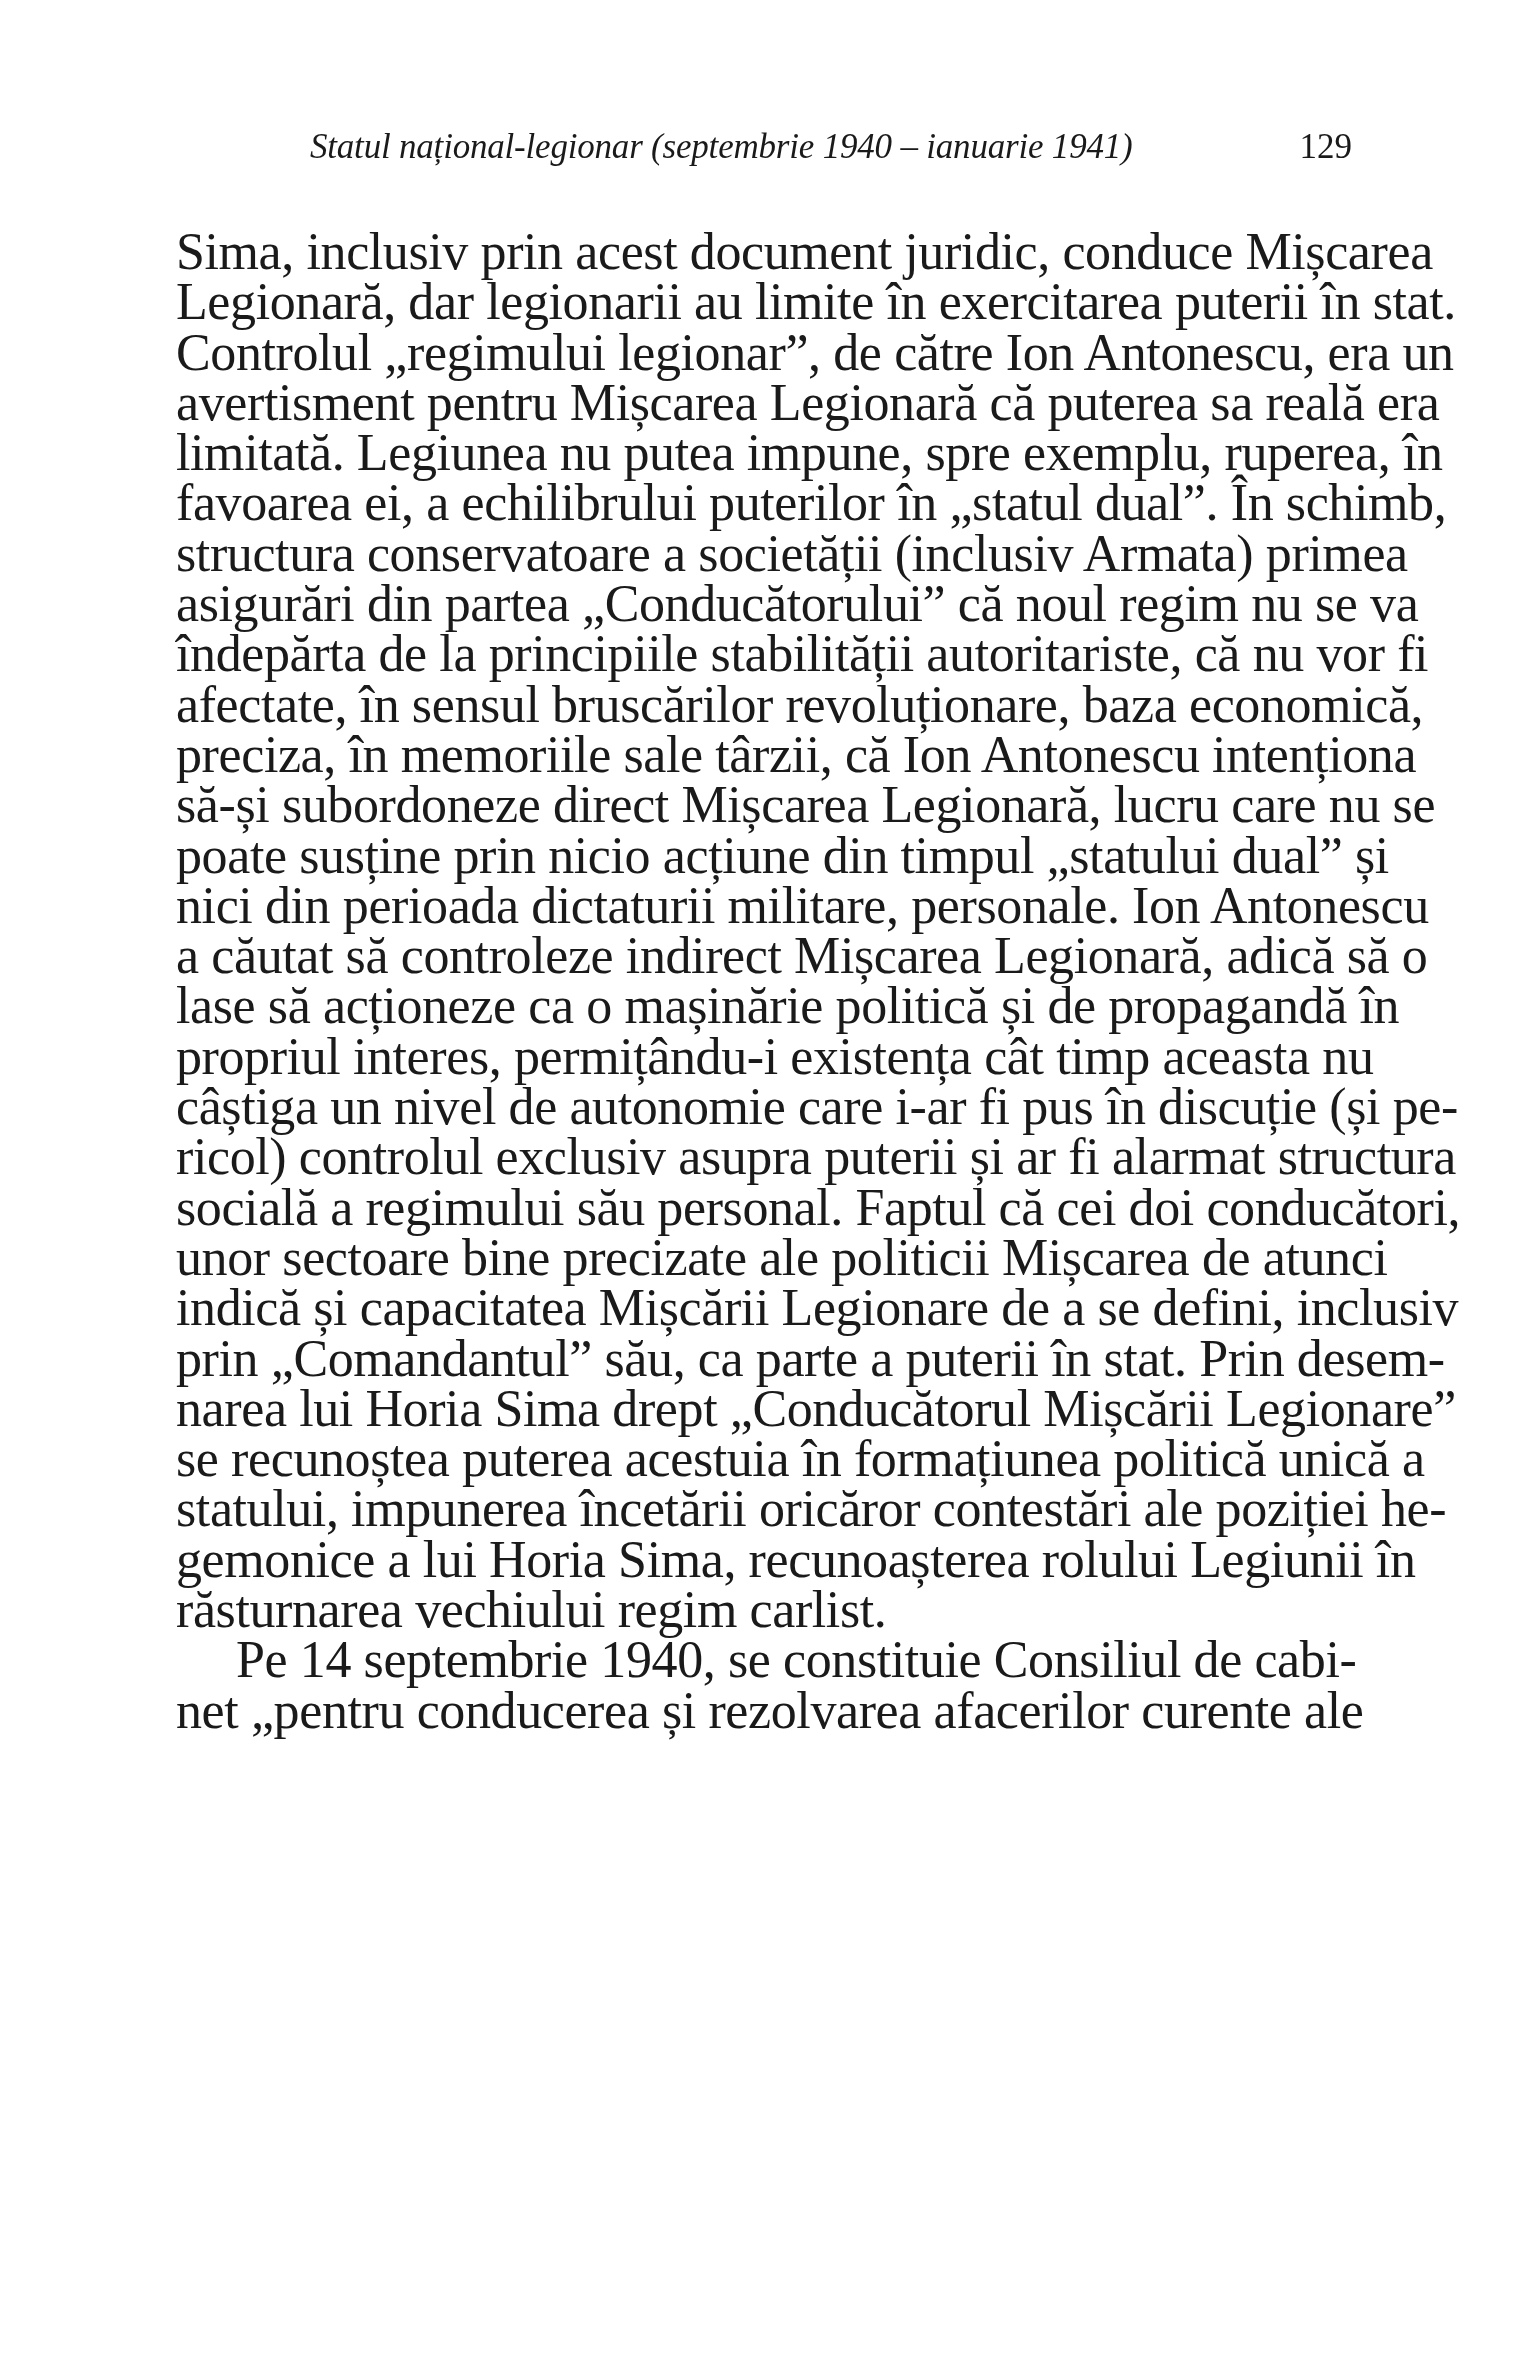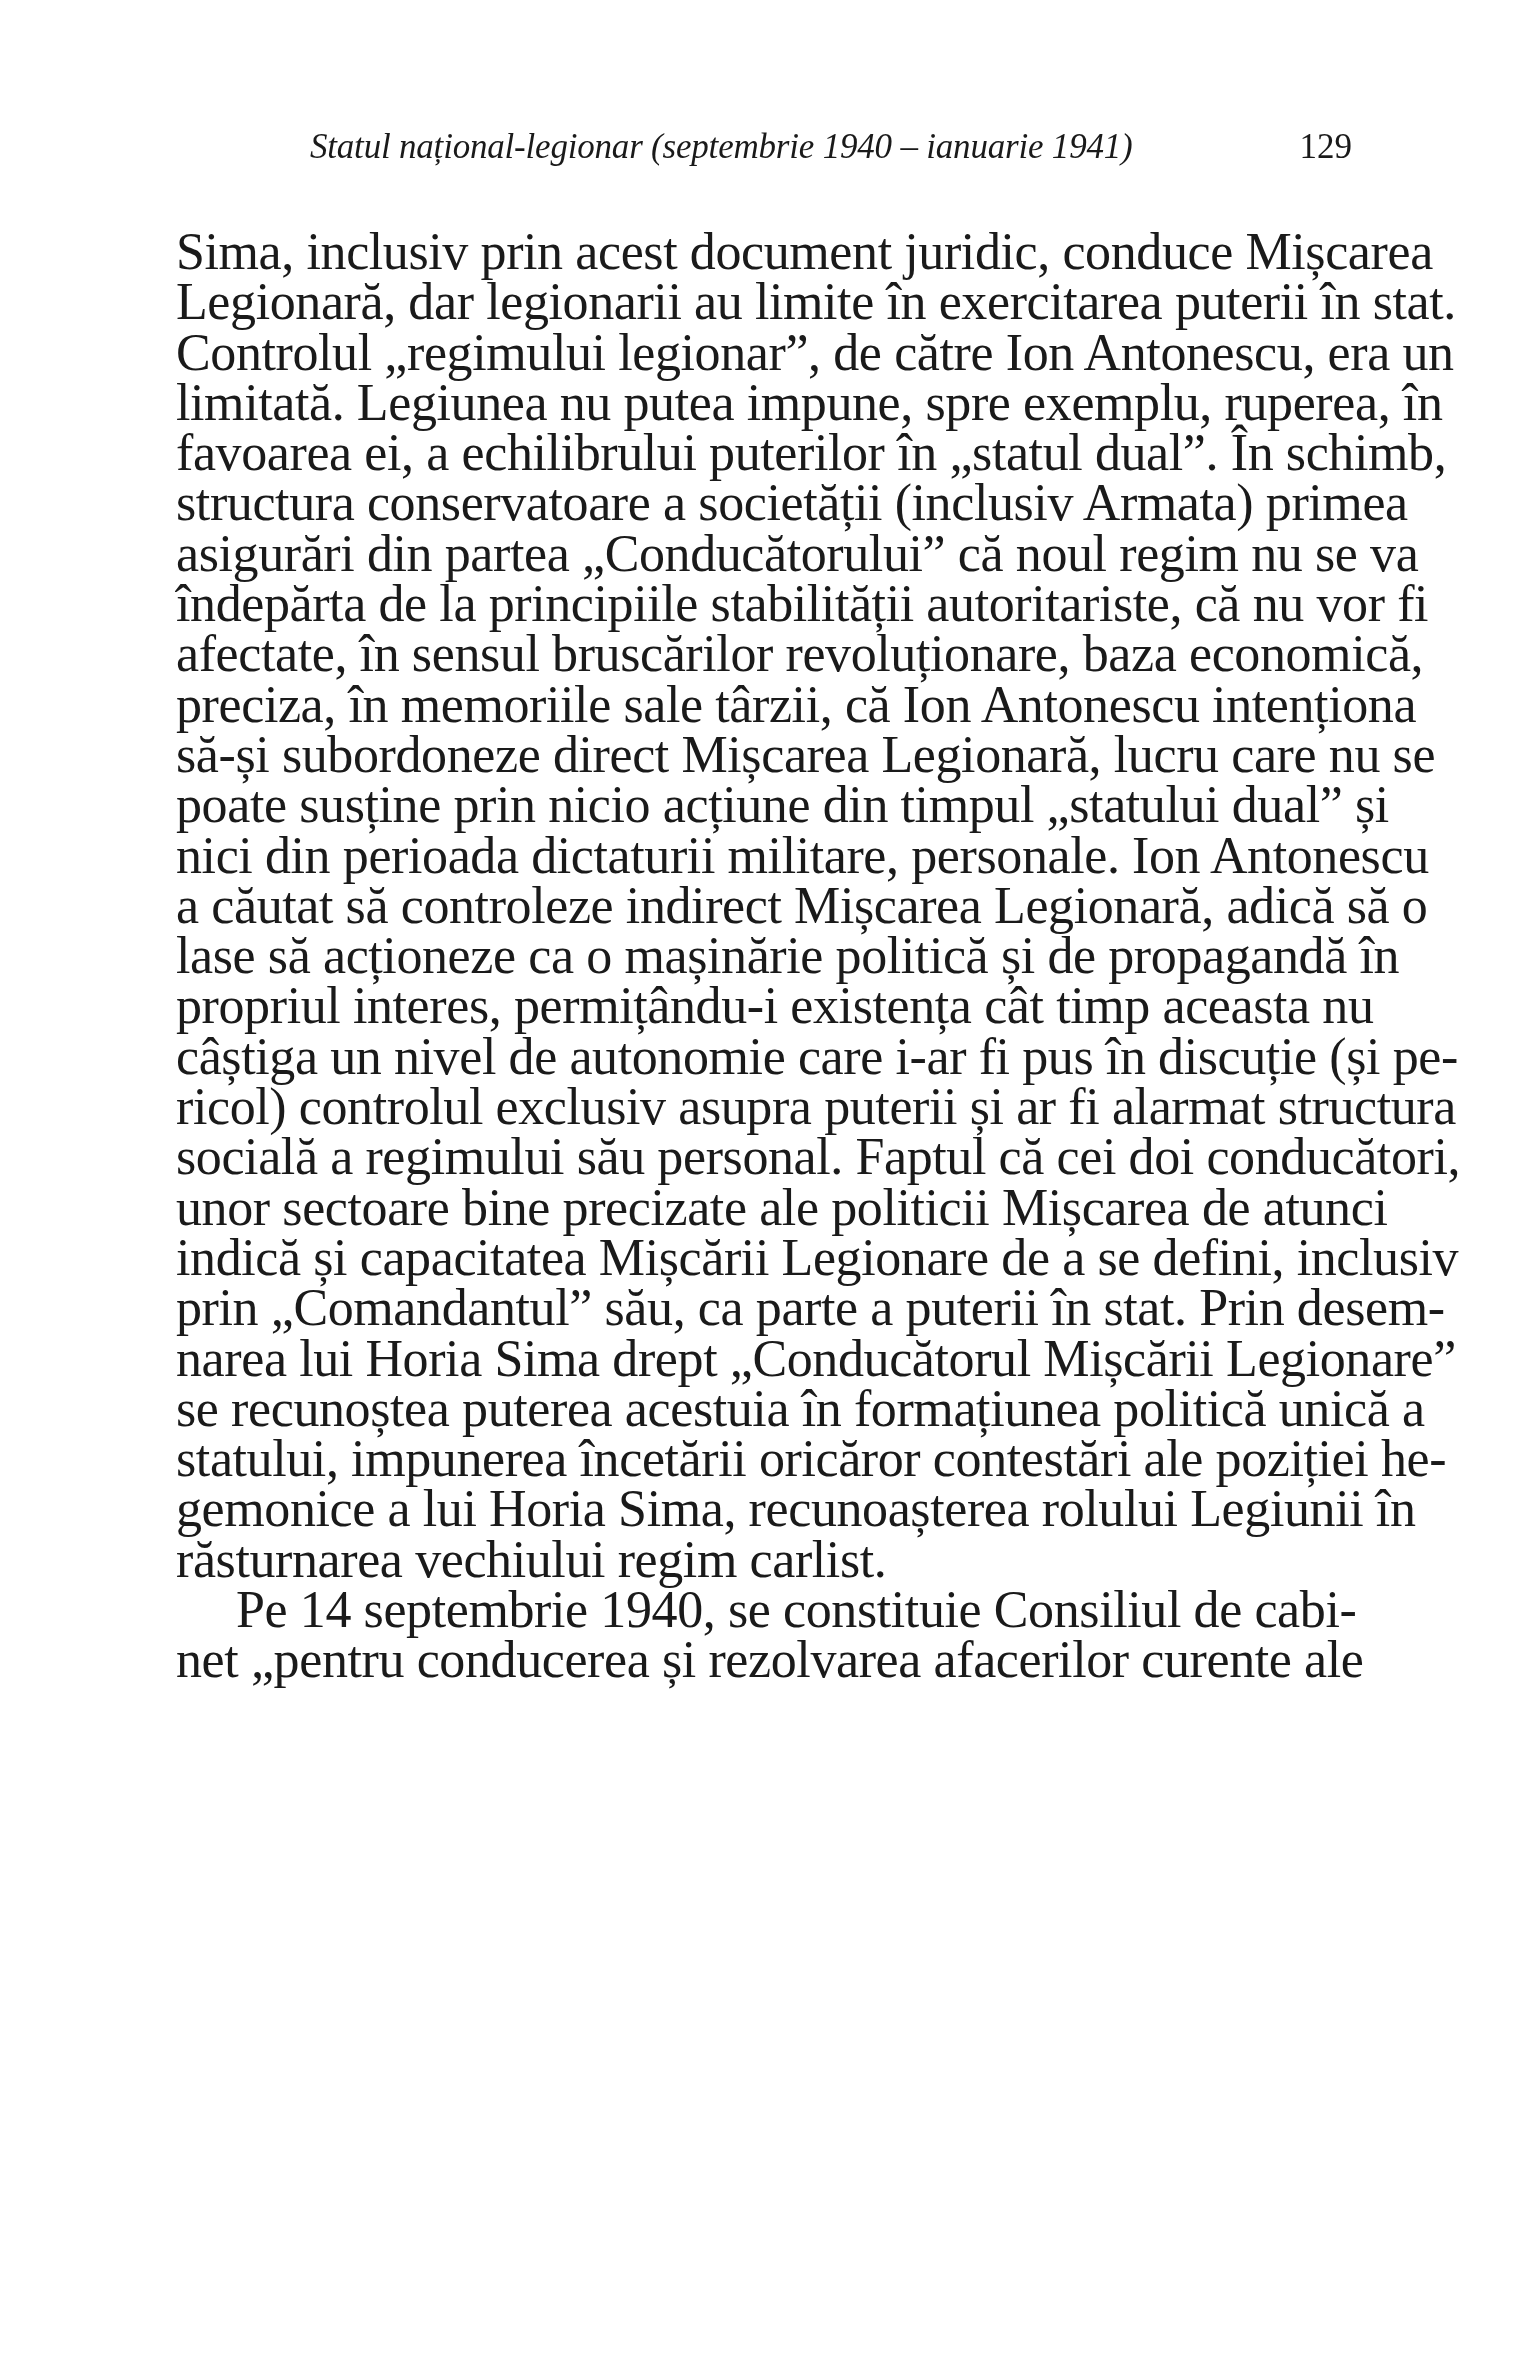--- a/index.html
+++ b/index.html
@@ -83,20 +83,21 @@
     <span class="running-title">Statul național-legionar (septembrie 1940 – ianuarie 1941)</span>
     <span class="page-number">129</span>
   </div>
 
   <div class="body-text">
 
     <div class="paragraph">
       <span class="line">Sima, inclusiv prin acest document juridic, conduce Mișcarea</span>
       <span class="line">Legionară, dar legionarii au limite în exercitarea puterii în stat.</span>
       <span class="line">Controlul „regimului legionar”, de către Ion Antonescu, era un</span>
+      <span class="line">avertisment pentru Mișcarea Legionară că puterea sa reală era</span>
       <span class="line">limitată. Legiunea nu putea impune, spre exemplu, ruperea, în</span>
       <span class="line">favoarea ei, a echilibrului puterilor în „statul dual”. În schimb,</span>
       <span class="line">structura conservatoare a societății (inclusiv Armata) primea</span>
       <span class="line">asigurări din partea „Conducătorului” că noul regim nu se va</span>
       <span class="line">îndepărta de la principiile stabilității autoritariste, că nu vor fi</span>
       <span class="line">afectate, în sensul bruscărilor revoluționare, baza economică,</span>
       <span class="line">preciza, în memoriile sale târzii, că Ion Antonescu intenționa</span>
       <span class="line">să-și subordoneze direct Mișcarea Legionară, lucru care nu se</span>
       <span class="line">poate susține prin nicio acțiune din timpul „statului dual” și</span>
       <span class="line">nici din perioada dictaturii militare, personale. Ion Antonescu</span>

